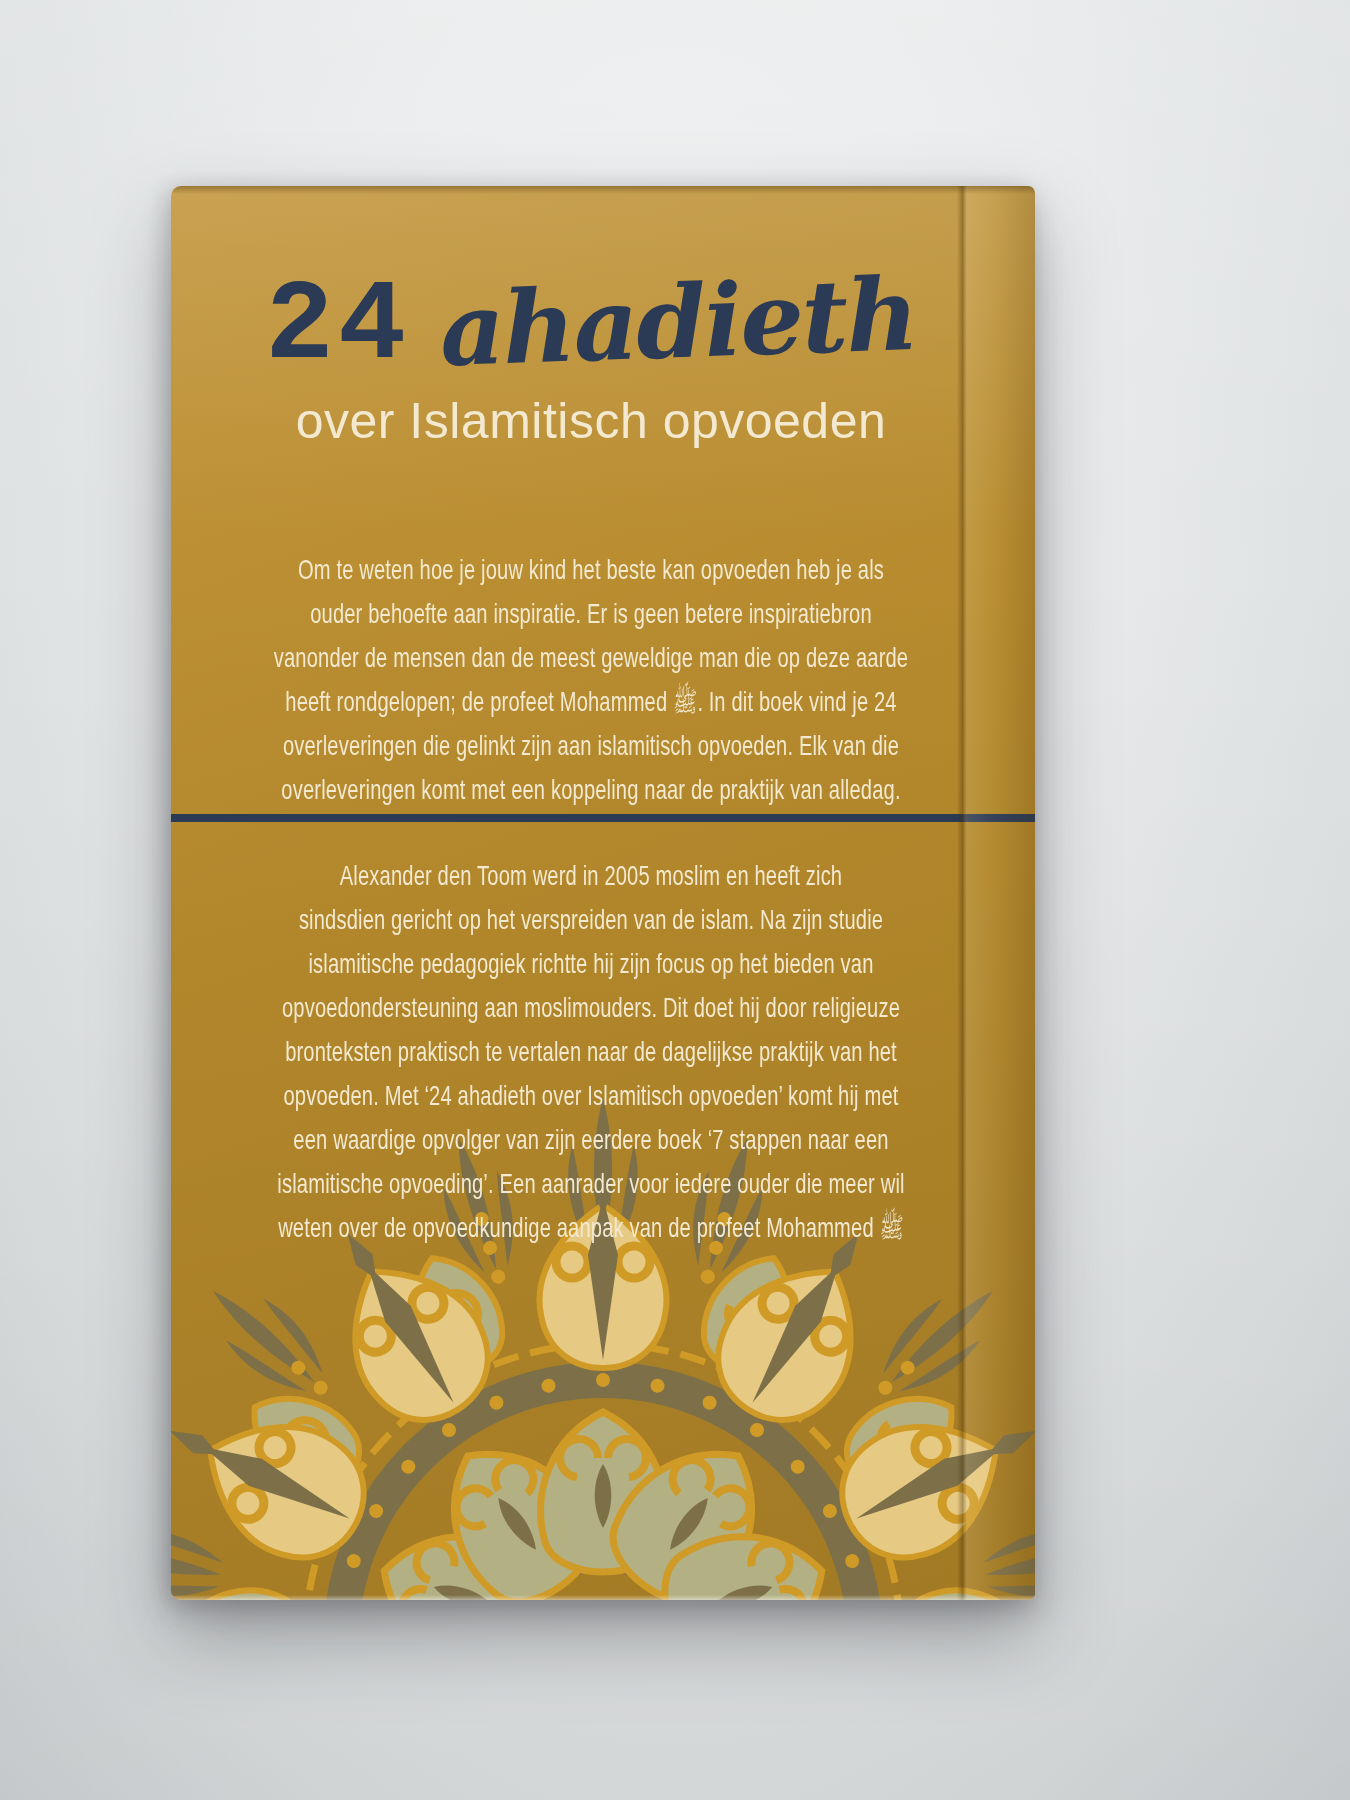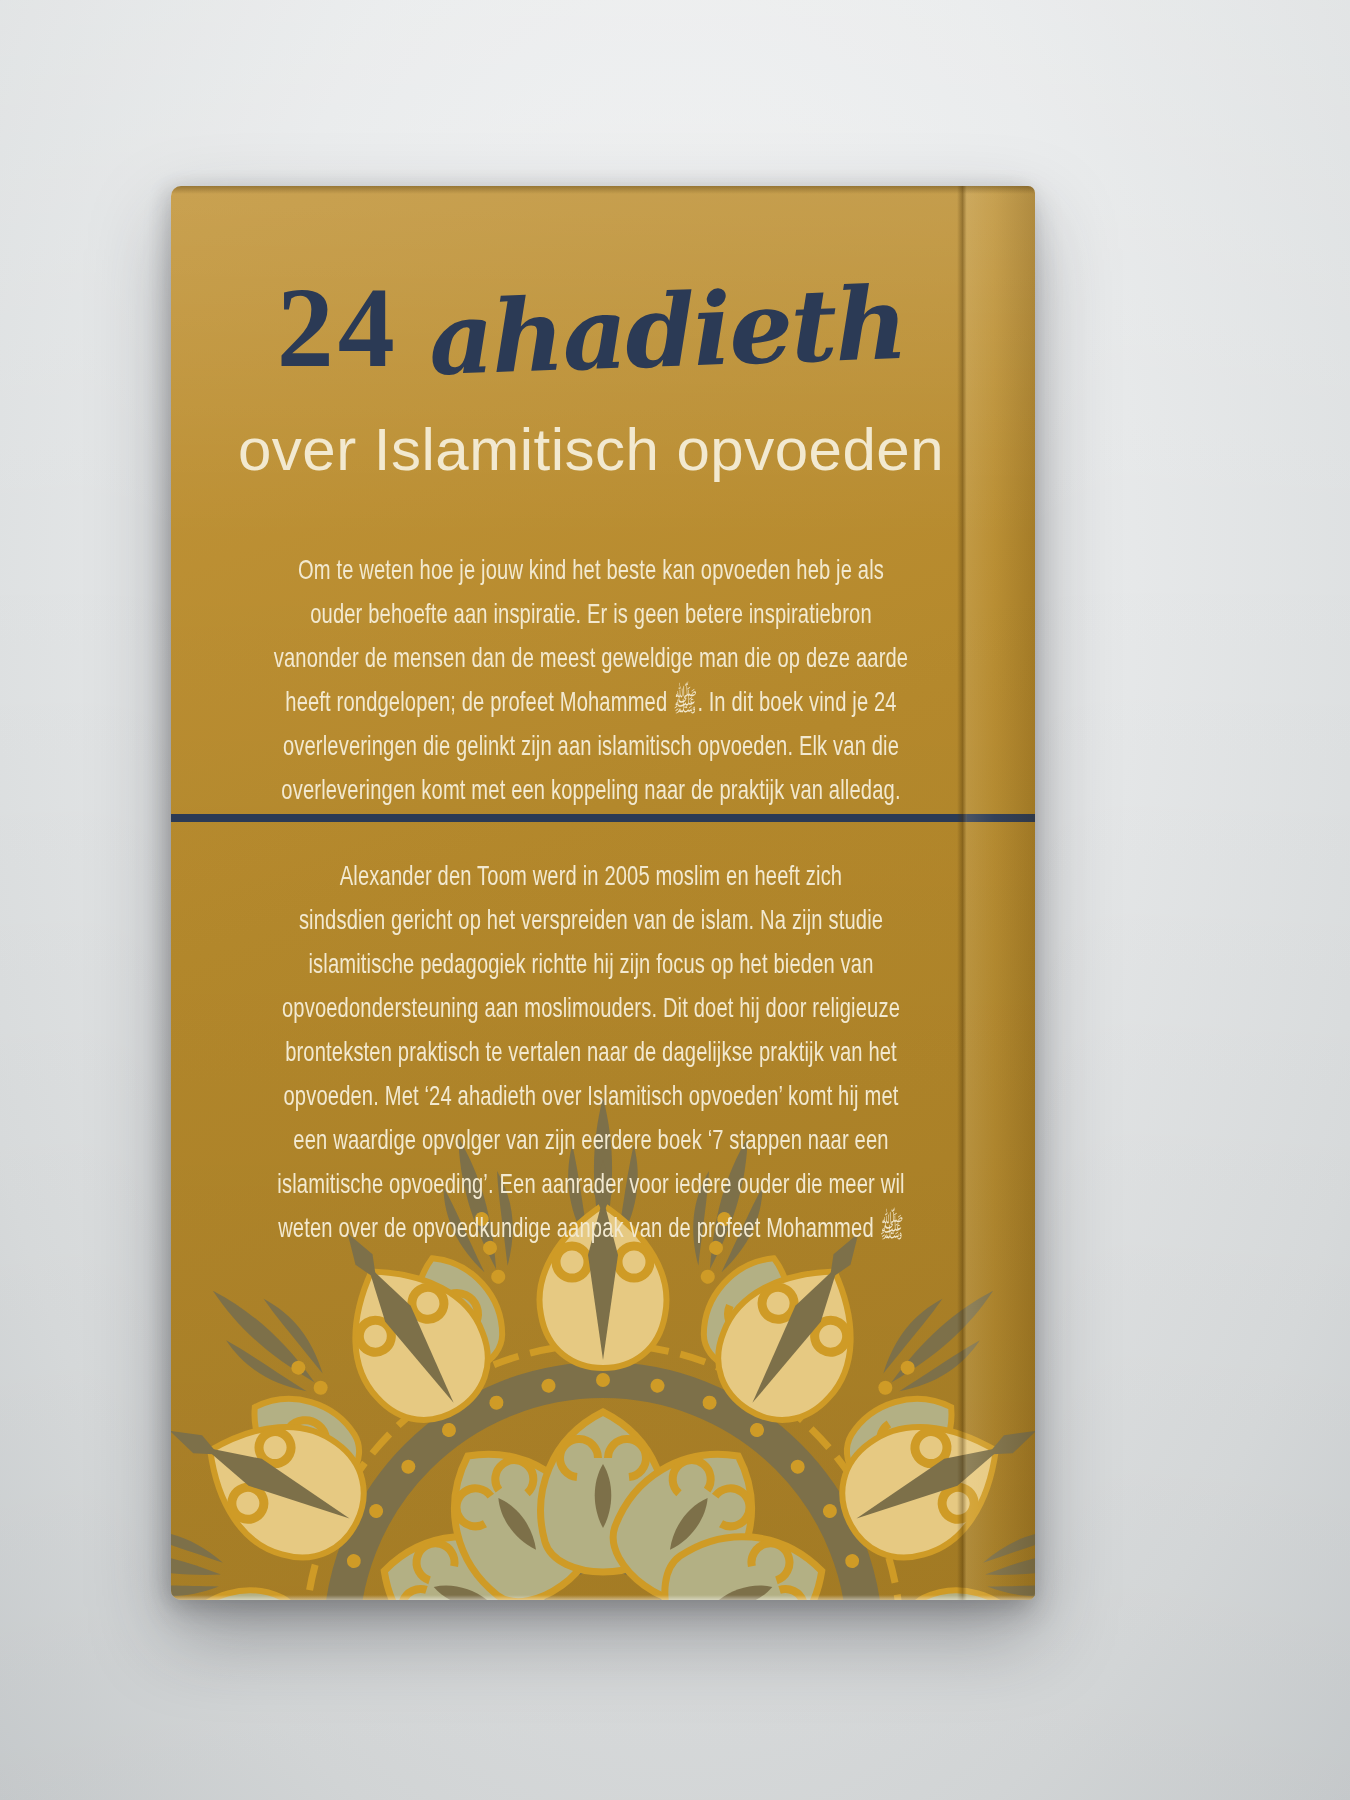--- a/index.html
+++ b/index.html
@@ -34,28 +34,28 @@
   .spine{
     position:absolute; top:0; bottom:0; left:796px; right:0; z-index:4;
     background:linear-gradient(90deg, rgba(255,240,200,0.14) 0%, rgba(255,240,200,0.04) 40%, rgba(70,48,8,0.16) 100%);
   }
   .content{ position:absolute; inset:0 24px 0 0; z-index:3; }
   .title-row{
     position:absolute; top:76px; left:0; width:100%;
     display:flex; justify-content:center; align-items:baseline; gap:30px;
     color:var(--navy, #2b3a55);
   }
-  .t-num{ font-family:Liberation Serif, serif; font-weight:700; font-size:114px; letter-spacing:4px; }
+  .t-num{ font-family:Liberation Mono, monospace; font-weight:700; font-size:114px; letter-spacing:4px; }
   .t-script{
     font-family:"DejaVu Serif", serif; font-style:italic; font-weight:700; font-size:100px;
     letter-spacing:-2px; transform:rotate(-2deg);
   }
   .subtitle{
     position:absolute; top:206px; left:0; width:100%; text-align:center;
-    font-size:60px; letter-spacing:0.5px; color:var(--cream-text, #f2e9d0);margin-top:23px;
+    font-size:50px; letter-spacing:0.5px; color:var(--cream-text, #f2e9d0);
   }
   .para{
     position:absolute; left:50%; width:930px;
     transform:translateX(-50%) scaleX(0.72);
     font-size:28px; line-height:44px; text-align:center;
     color:var(--cream-text, #f2e9d0); white-space:pre-line; letter-spacing:0.2px;
   }
   .blurb{ top:362px; }
   .divider{
     position:absolute; left:0; right:0; top:628px; height:8px; z-index:3;

